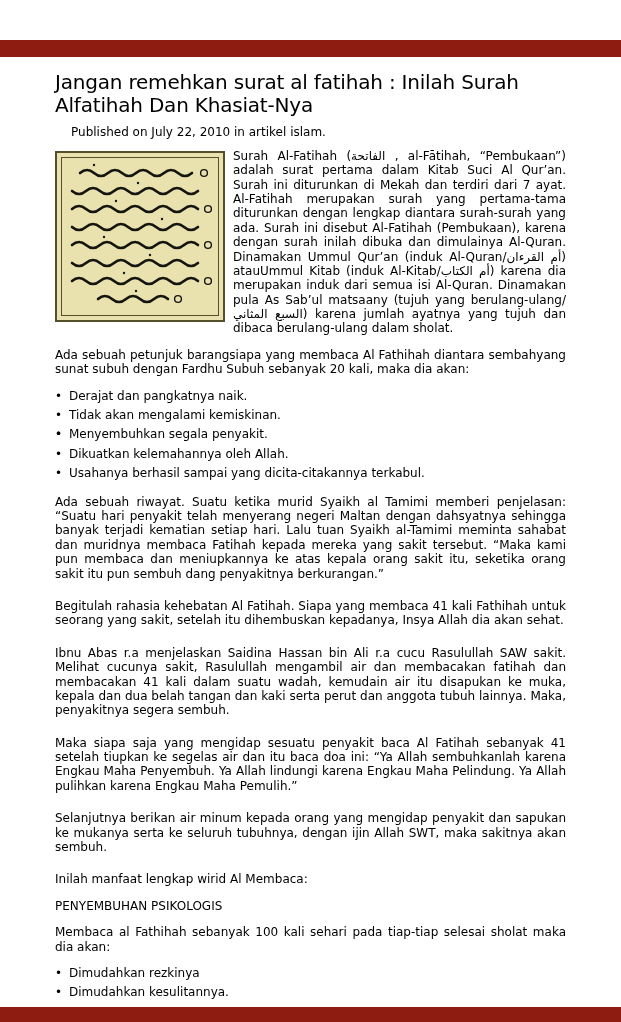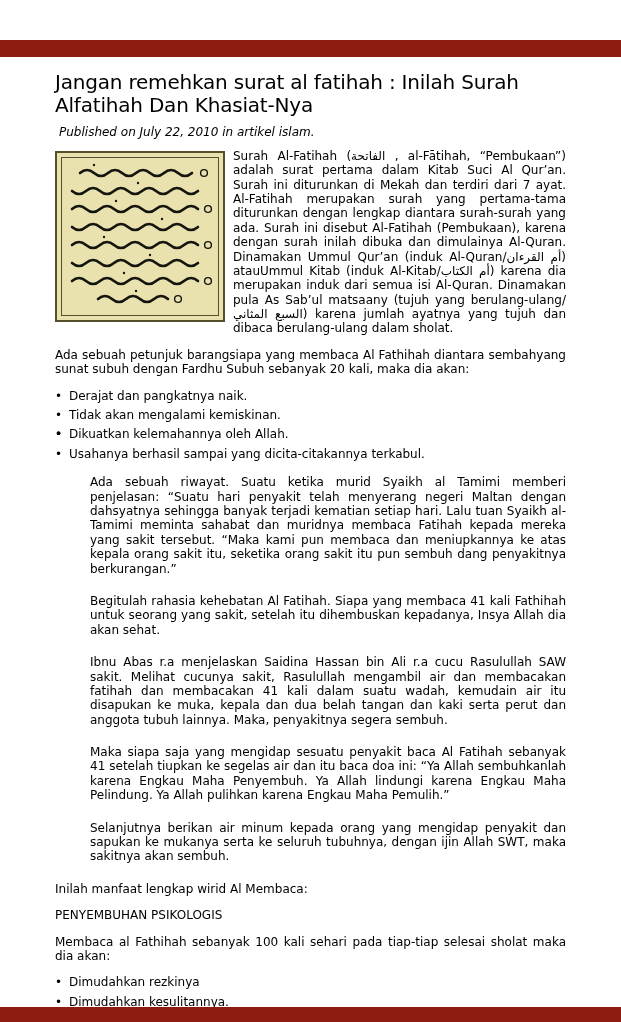--- a/index.html
+++ b/index.html
@@ -38,32 +38,31 @@
   }
   h1.page-title {
     font-size: 20px;
     font-weight: 400;
     line-height: 1.17;
     margin: 0 0 7px 0;
     letter-spacing: -0.2px;
   }
   .published-line {
     font-size: 12px;
-    margin: 0 0 10px 4px;
-    font-style: italic;
+    margin: 0 0 10px 16px;
   }
   .article-body {
     font-size: 12px;
     line-height: 1.2;
   }
   .article-body p {
     margin: 0 0 12px 0;
     text-align: justify;
   }
-  .article-body p.mb-lg { margin-bottom: 18px; margin-left: 35px; }
+  .article-body p.mb-lg { margin-bottom: 18px; }
   .quran-frame {
     float: left;
     width: 170px;
     height: 171px;
     background: var(--calligraphy-bg);
     border: 2px solid var(--calligraphy-border);
     padding: 4px;
     margin: 2px 8px 4px 0;
   }
   .quran-inner {
@@ -138,21 +137,21 @@
       </div>
     </div>
 
     <p>Surah Al-Fatihah (الفاتحة , al-Fātihah, “Pembukaan”) adalah surat pertama dalam Kitab Suci Al Qur’an. Surah ini diturunkan di Mekah dan terdiri dari 7 ayat. Al-Fatihah merupakan surah yang pertama-tama diturunkan dengan lengkap diantara surah-surah yang ada. Surah ini disebut Al-Fatihah (Pembukaan), karena dengan surah inilah dibuka dan dimulainya Al-Quran. Dinamakan Ummul Qur’an (induk Al-Quran/أم القرءان) atauUmmul Kitab (induk Al-Kitab/أم الكتاب) karena dia merupakan induk dari semua isi Al-Quran. Dinamakan pula As Sab’ul matsaany (tujuh yang berulang-ulang/السبع المثاني) karena jumlah ayatnya yang tujuh dan dibaca berulang-ulang dalam sholat.</p>
     <p>Ada sebuah petunjuk barangsiapa yang membaca Al Fathihah diantara sembahyang sunat subuh dengan Fardhu Subuh sebanyak 20 kali, maka dia akan:</p>
 
     <ul class="benefit-list">
       <li><span class="marker">•</span><span>Derajat dan pangkatnya naik.</span></li>
       <li><span class="marker">•</span><span>Tidak akan mengalami kemiskinan.</span></li>
       <li><span class="marker">•</span></li>
-      <li><span class="marker">•</span></li>
+      <li><span class="marker">•</span><span>Menyembuhkan segala penyakit.</span></li>
       <li><span class="marker">•</span><span>Dikuatkan kelemahannya oleh Allah.</span></li>
       <li><span class="marker">•</span><span>Usahanya berhasil sampai yang dicita-citakannya terkabul.</span></li>
     </ul>
 
     <p class="mb-lg">Ada sebuah riwayat. Suatu ketika murid Syaikh al Tamimi memberi penjelasan: “Suatu hari penyakit telah menyerang negeri Maltan dengan dahsyatnya sehingga banyak terjadi kematian setiap hari. Lalu tuan Syaikh al-Tamimi meminta sahabat dan muridnya membaca Fatihah kepada mereka yang sakit tersebut. “Maka kami pun membaca dan meniupkannya ke atas kepala orang sakit itu, seketika orang sakit itu pun sembuh dang penyakitnya berkurangan.”</p>
     <p class="mb-lg">Begitulah rahasia kehebatan Al Fatihah. Siapa yang membaca 41 kali Fathihah untuk seorang yang sakit, setelah itu dihembuskan kepadanya, Insya Allah dia akan sehat.</p>
     <p class="mb-lg">Ibnu Abas r.a menjelaskan Saidina Hassan bin Ali r.a cucu Rasulullah SAW sakit. Melihat cucunya sakit, Rasulullah mengambil air dan membacakan fatihah dan membacakan 41 kali dalam suatu wadah, kemudain air itu disapukan ke muka, kepala dan dua belah tangan dan kaki serta perut dan anggota tubuh lainnya. Maka, penyakitnya segera sembuh.</p>
     <p class="mb-lg">Maka siapa saja yang mengidap sesuatu penyakit baca Al Fatihah sebanyak 41 setelah tiupkan ke segelas air dan itu baca doa ini: “Ya Allah sembuhkanlah karena Engkau Maha Penyembuh. Ya Allah lindungi karena Engkau Maha Pelindung. Ya Allah pulihkan karena Engkau Maha Pemulih.”</p>
     <p class="mb-lg">Selanjutnya berikan air minum kepada orang yang mengidap penyakit dan sapukan ke mukanya serta ke seluruh tubuhnya, dengan ijin Allah SWT, maka sakitnya akan sembuh.</p>
     <p>Inilah manfaat lengkap wirid Al Membaca:</p>

